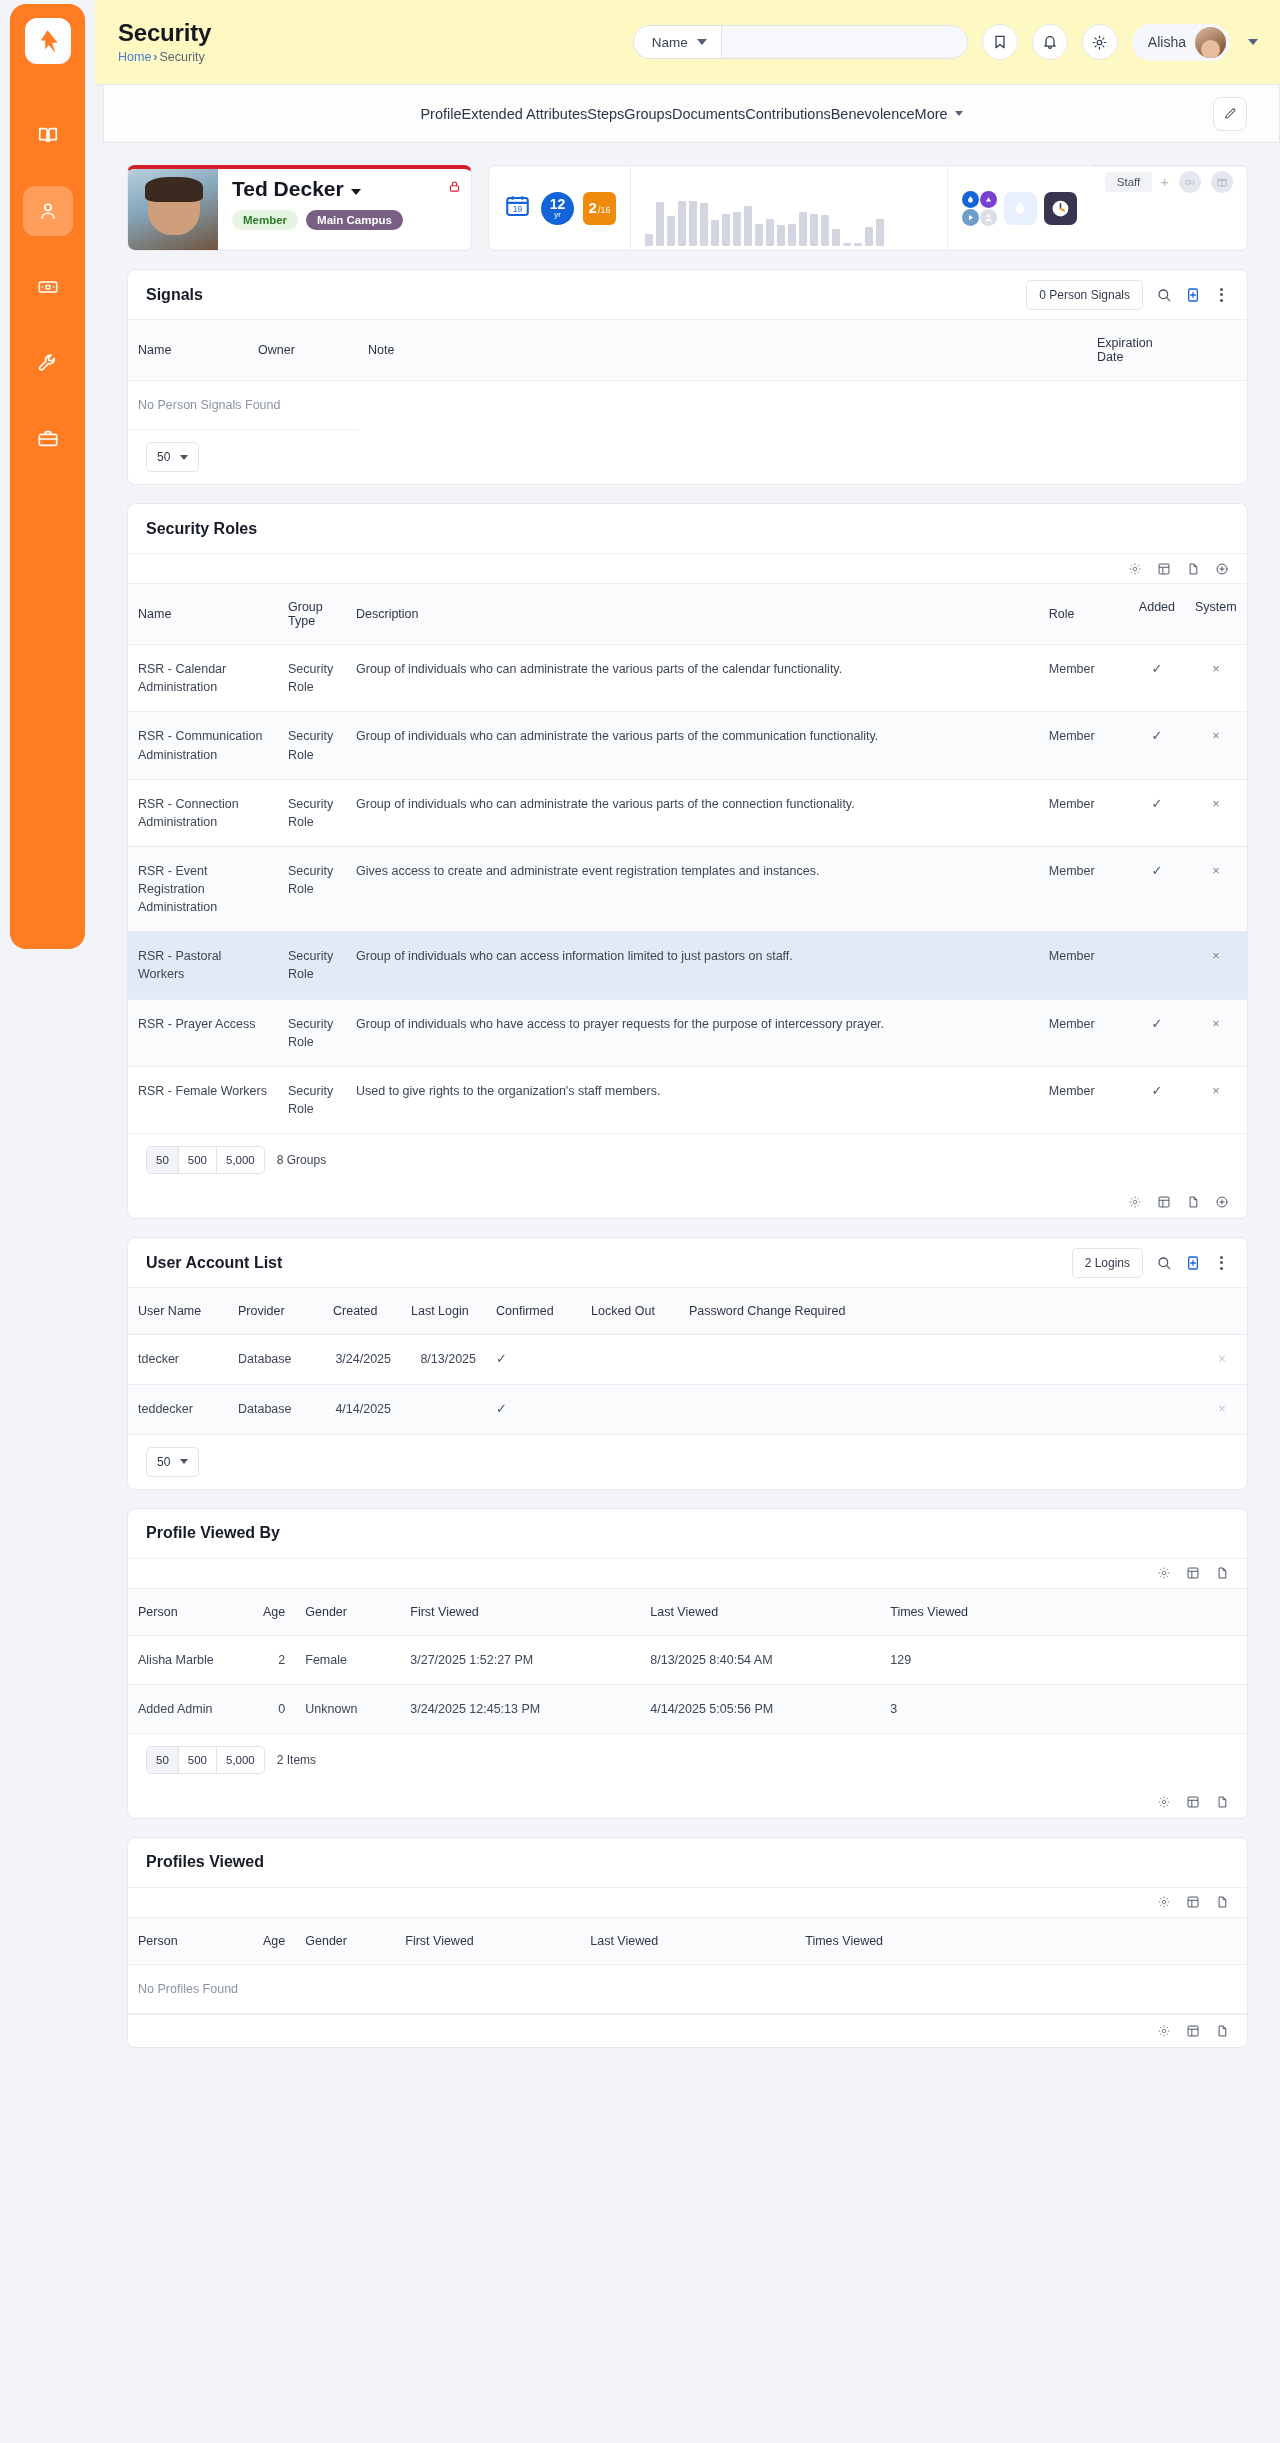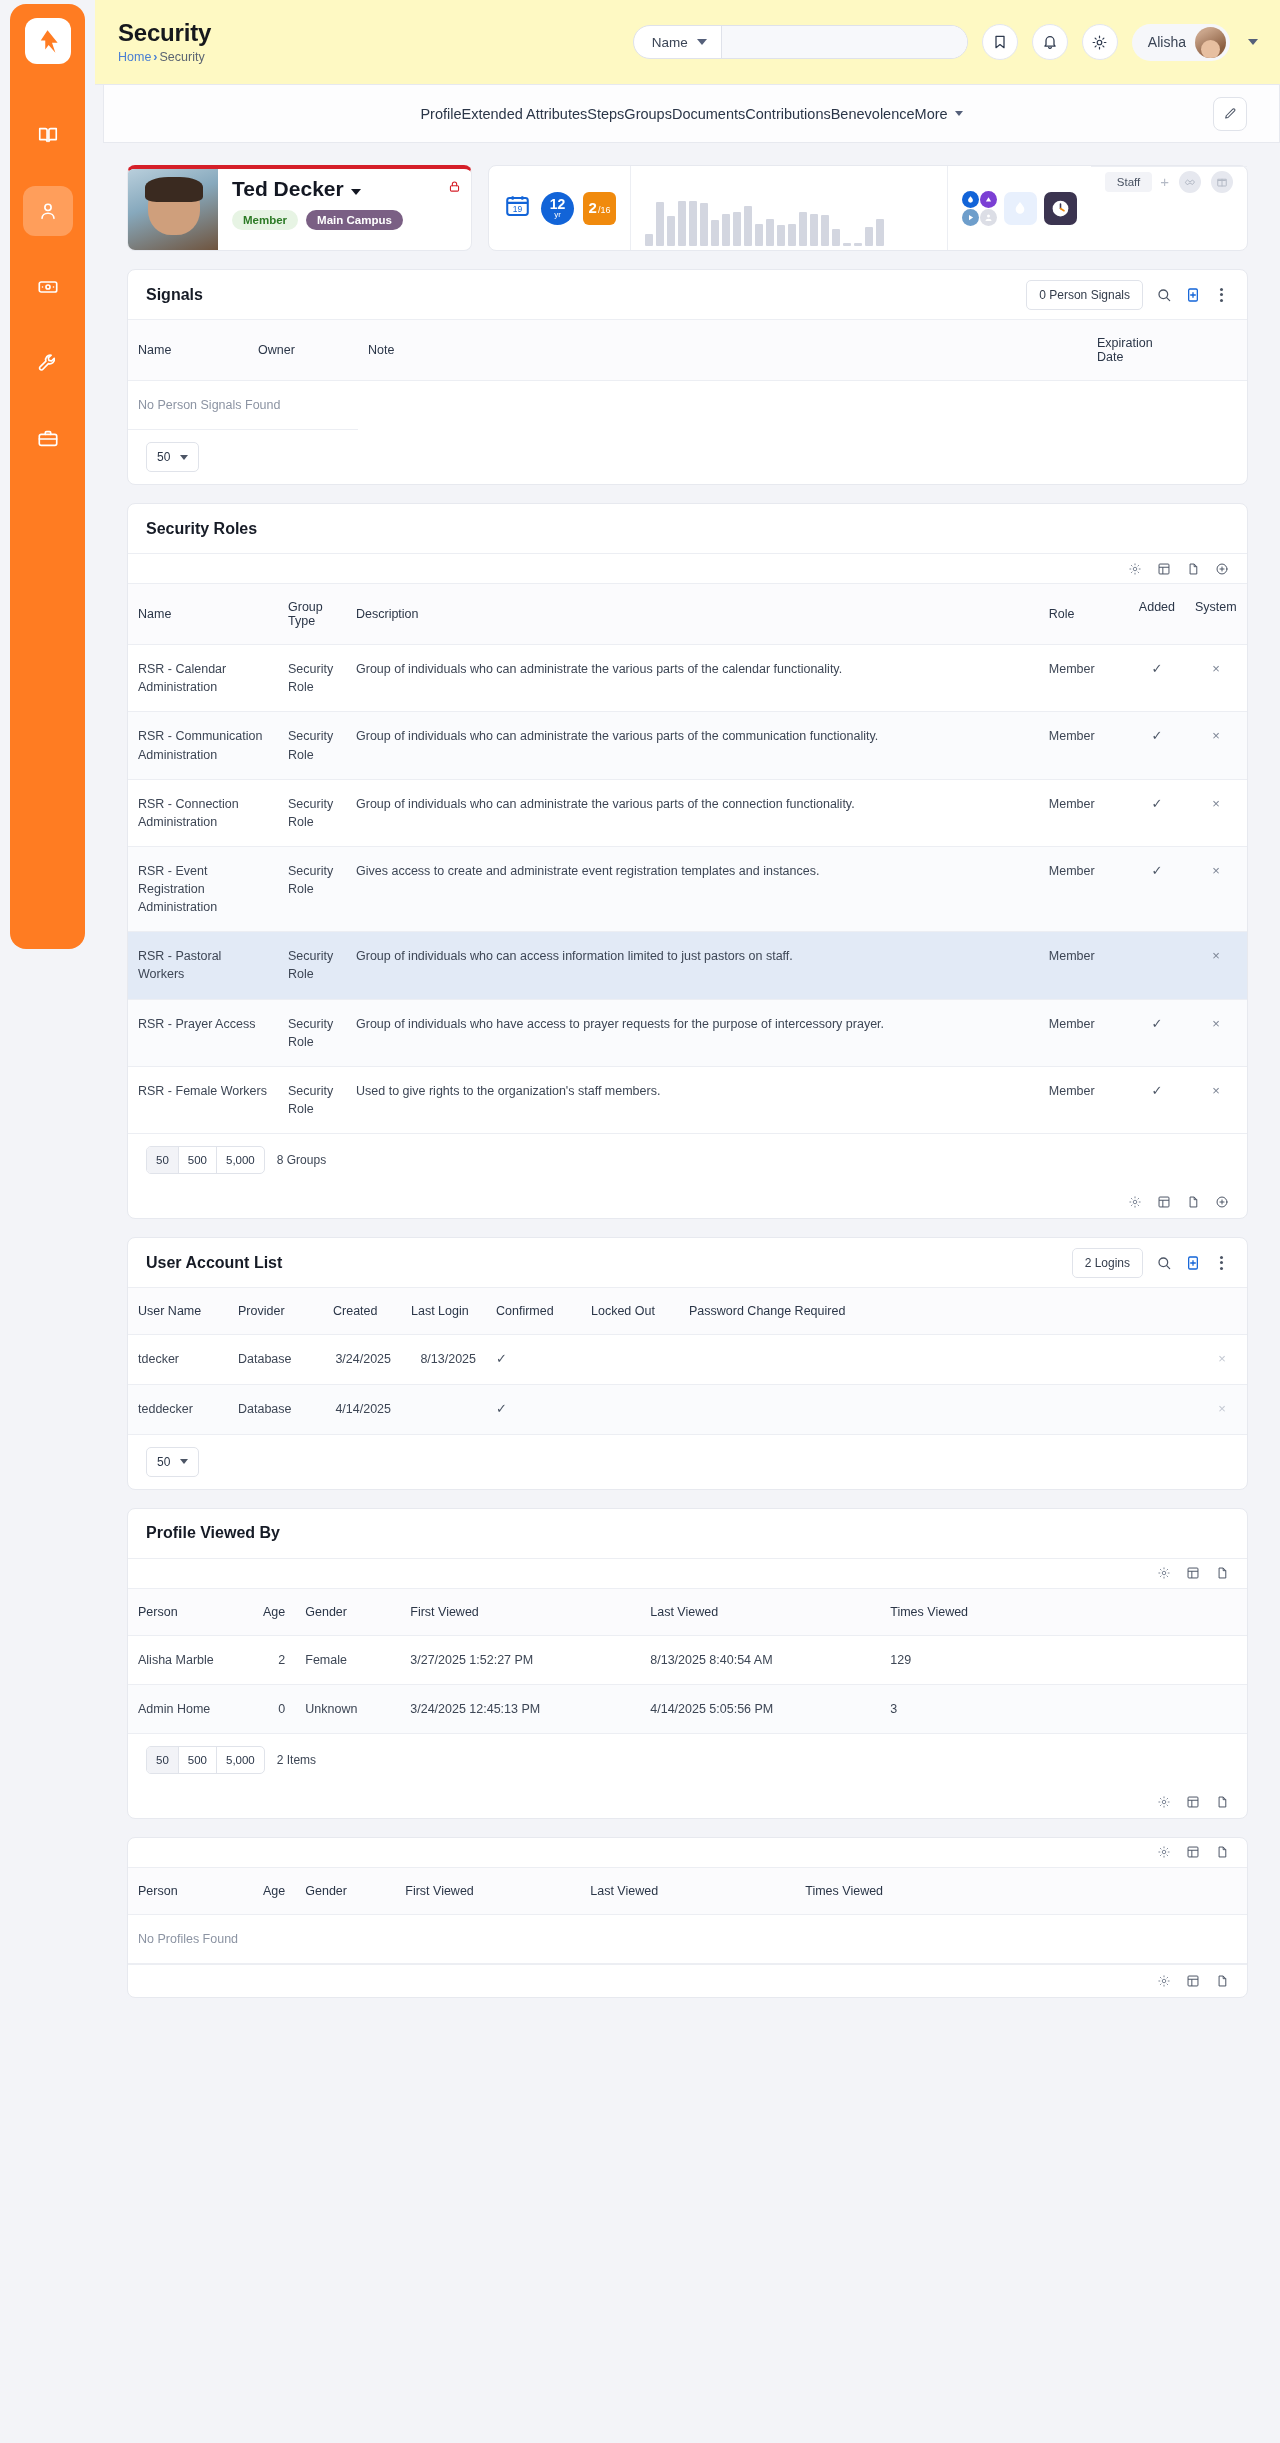--- a/index.html
+++ b/index.html
@@ -806,21 +806,21 @@
       <tbody id="pvb-body">
           <tr>
             <td class="">Alisha Marble</td>
             <td class="right">2</td>
             <td class="">Female</td>
             <td class="">3/27/2025 1:52:27 PM</td>
             <td class="">8/13/2025 8:40:54 AM</td>
             <td class="">129</td>
           </tr>
           <tr>
-            <td class="">Admin Home</td>
+            <td class="">Added Admin</td>
             <td class="right">0</td>
             <td class="">Unknown</td>
             <td class="">3/24/2025 12:45:13 PM</td>
             <td class="">4/14/2025 5:05:56 PM</td>
             <td class="">3</td>
           </tr>
         </tbody>
     </table>
     <div class="panel-foot">
       <span class="pagegroup" id="pvb-pagegroup">
@@ -846,20 +846,23 @@
       <span class="icon-btn">
         <svg width="14" height="14" viewBox="0 0 24 24" fill="none" stroke="#4c5565" stroke-width="1.7" stroke-linejoin="round">
             <path d="M7 3.5h7l4.5 4.5v12.5H7z"></path>
             <path d="M14 3.5V8h4.5"></path>
           </svg>
       </span>
     </div>
   </div>
 
   <div class="panel">
+    <div class="panel-head">
+      <span class="panel-title">Profiles Viewed</span>
+    </div>
     <div class="toolstrip">
       <span class="icon-btn">
         <svg width="14" height="14" viewBox="0 0 24 24" fill="none" stroke="#7b8494" stroke-width="1.7">
             <circle cx="12" cy="12" r="3"></circle>
             <path d="M12 2.5v3M12 18.5v3M2.5 12h3M18.5 12h3M5.3 5.3l2.1 2.1M16.6 16.6l2.1 2.1M18.7 5.3l-2.1 2.1M7.4 16.6l-2.1 2.1"></path>
           </svg>
       </span>
       <span class="icon-btn">
         <svg width="14" height="14" viewBox="0 0 24 24" fill="none" stroke="#4c5565" stroke-width="1.7">
             <rect x="3.5" y="3.5" width="17" height="17" rx="1.5"></rect>

